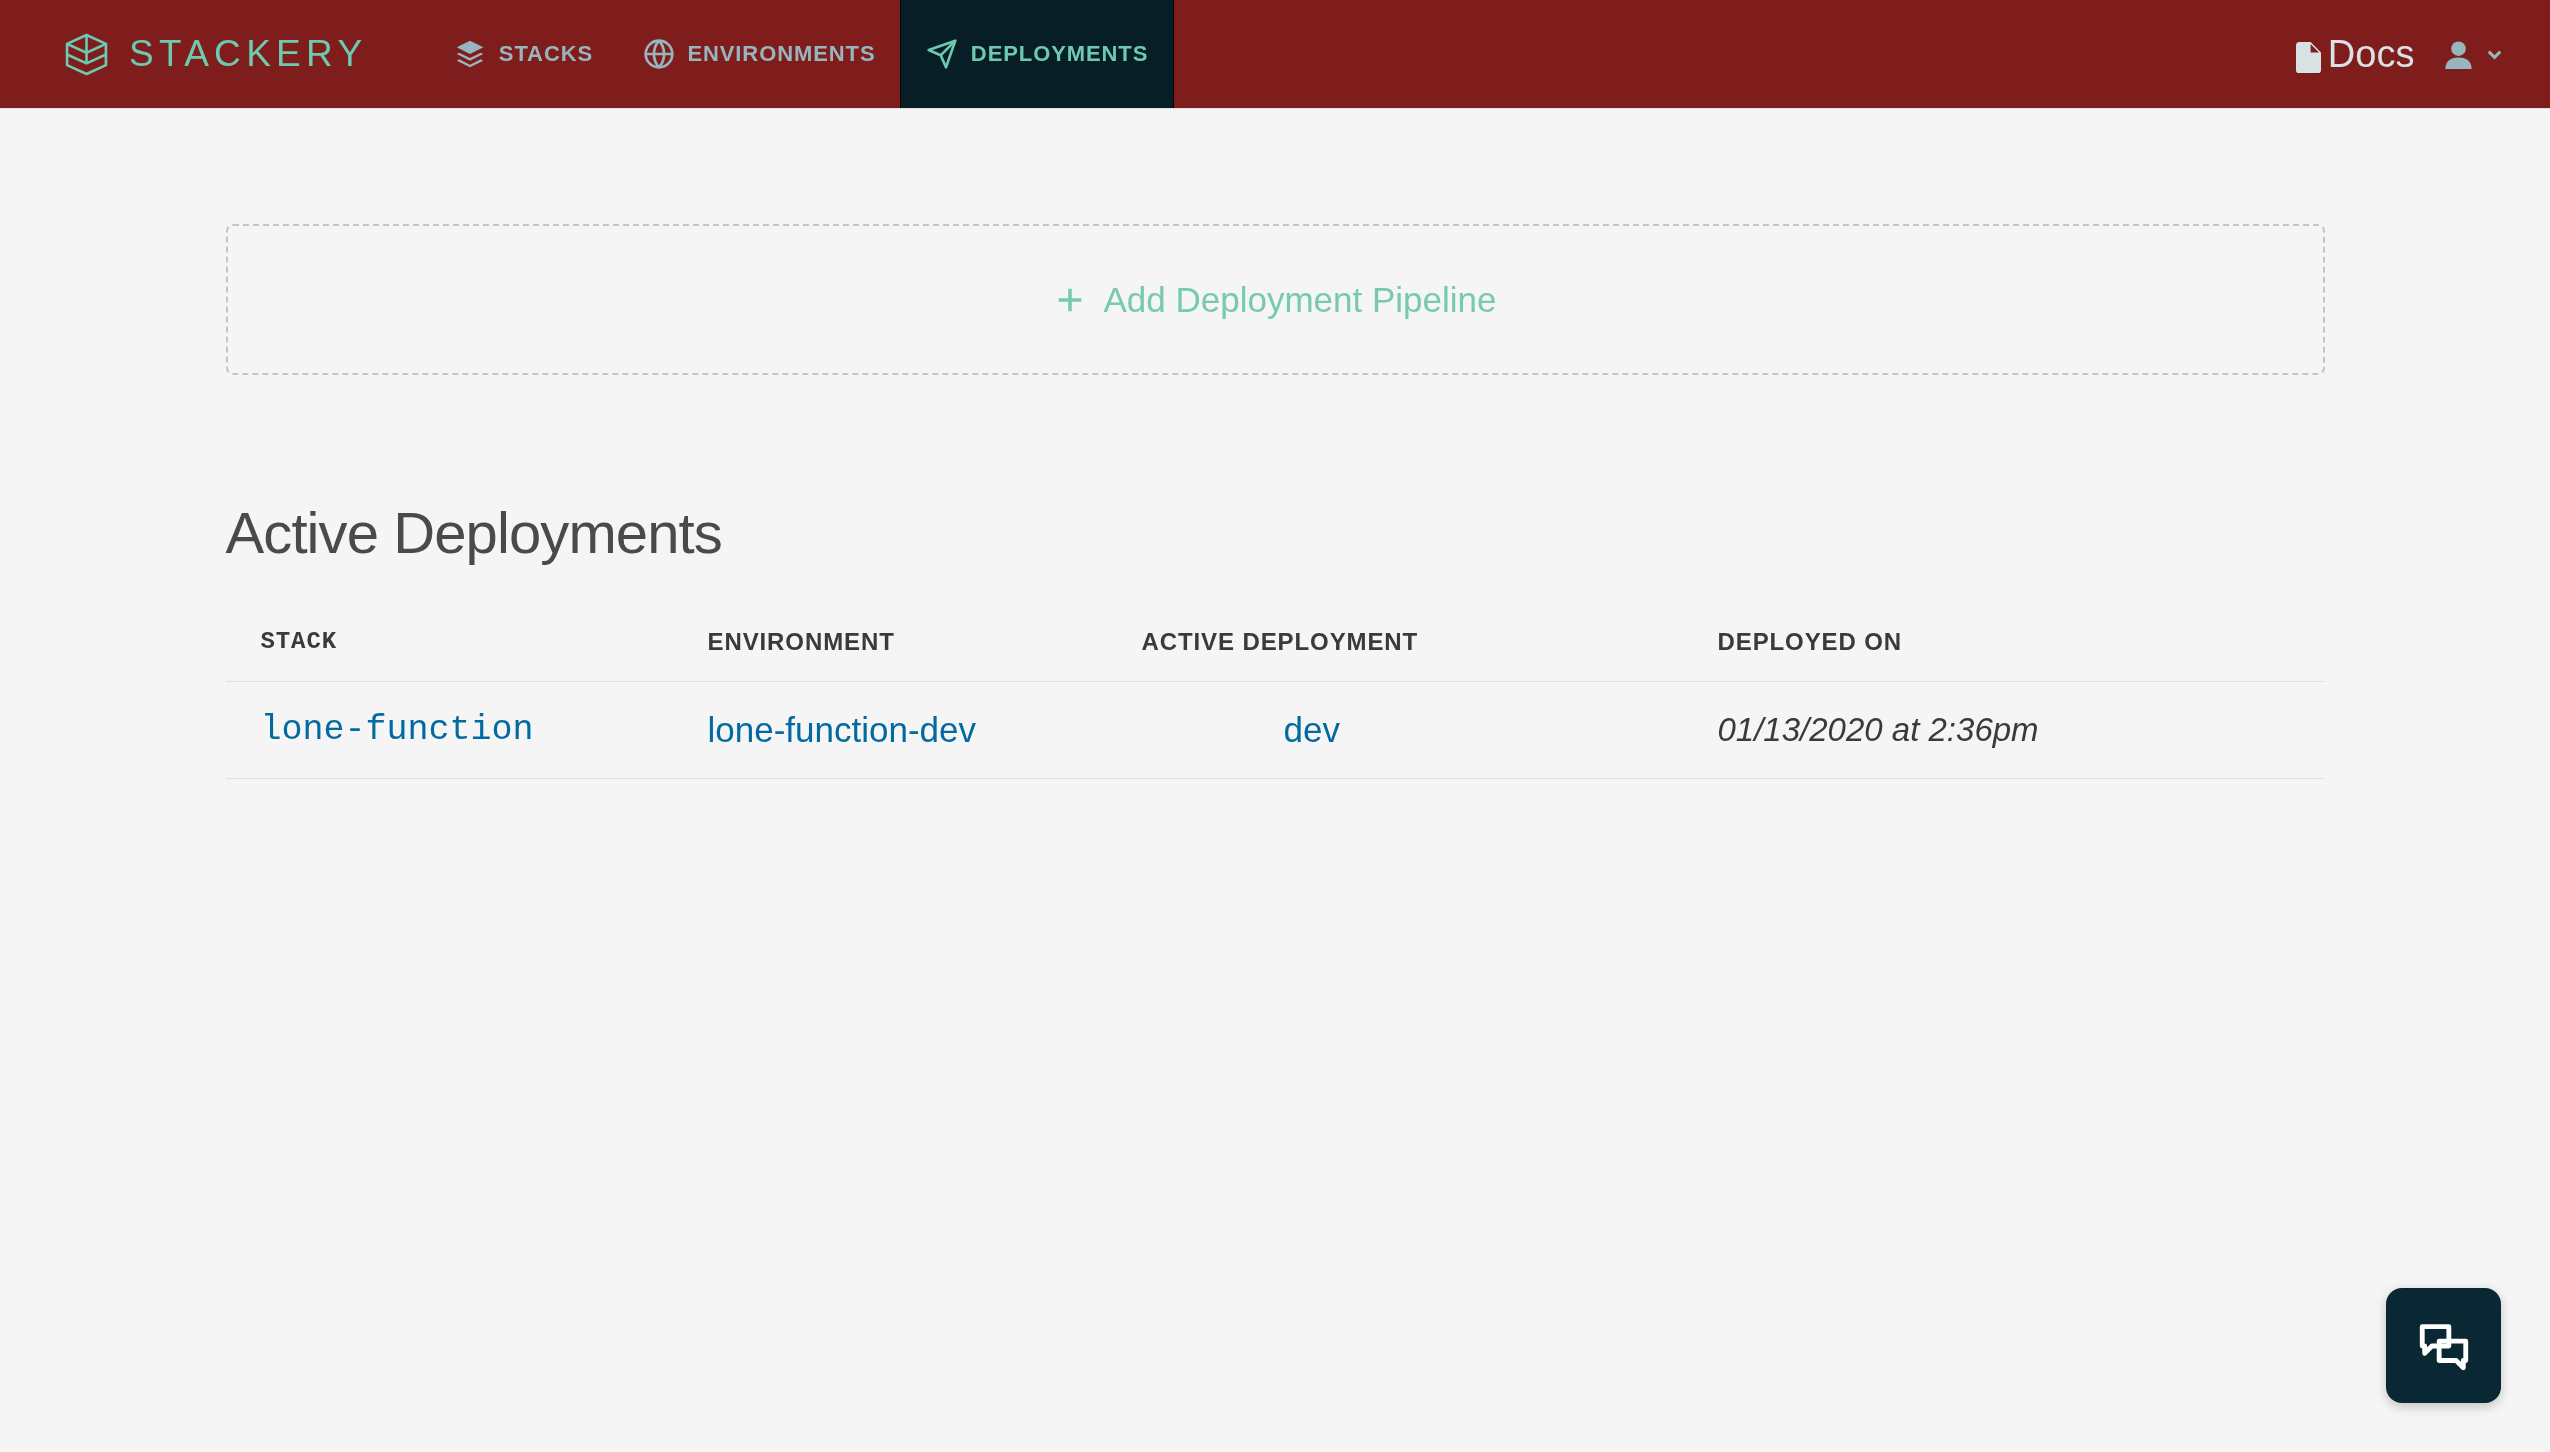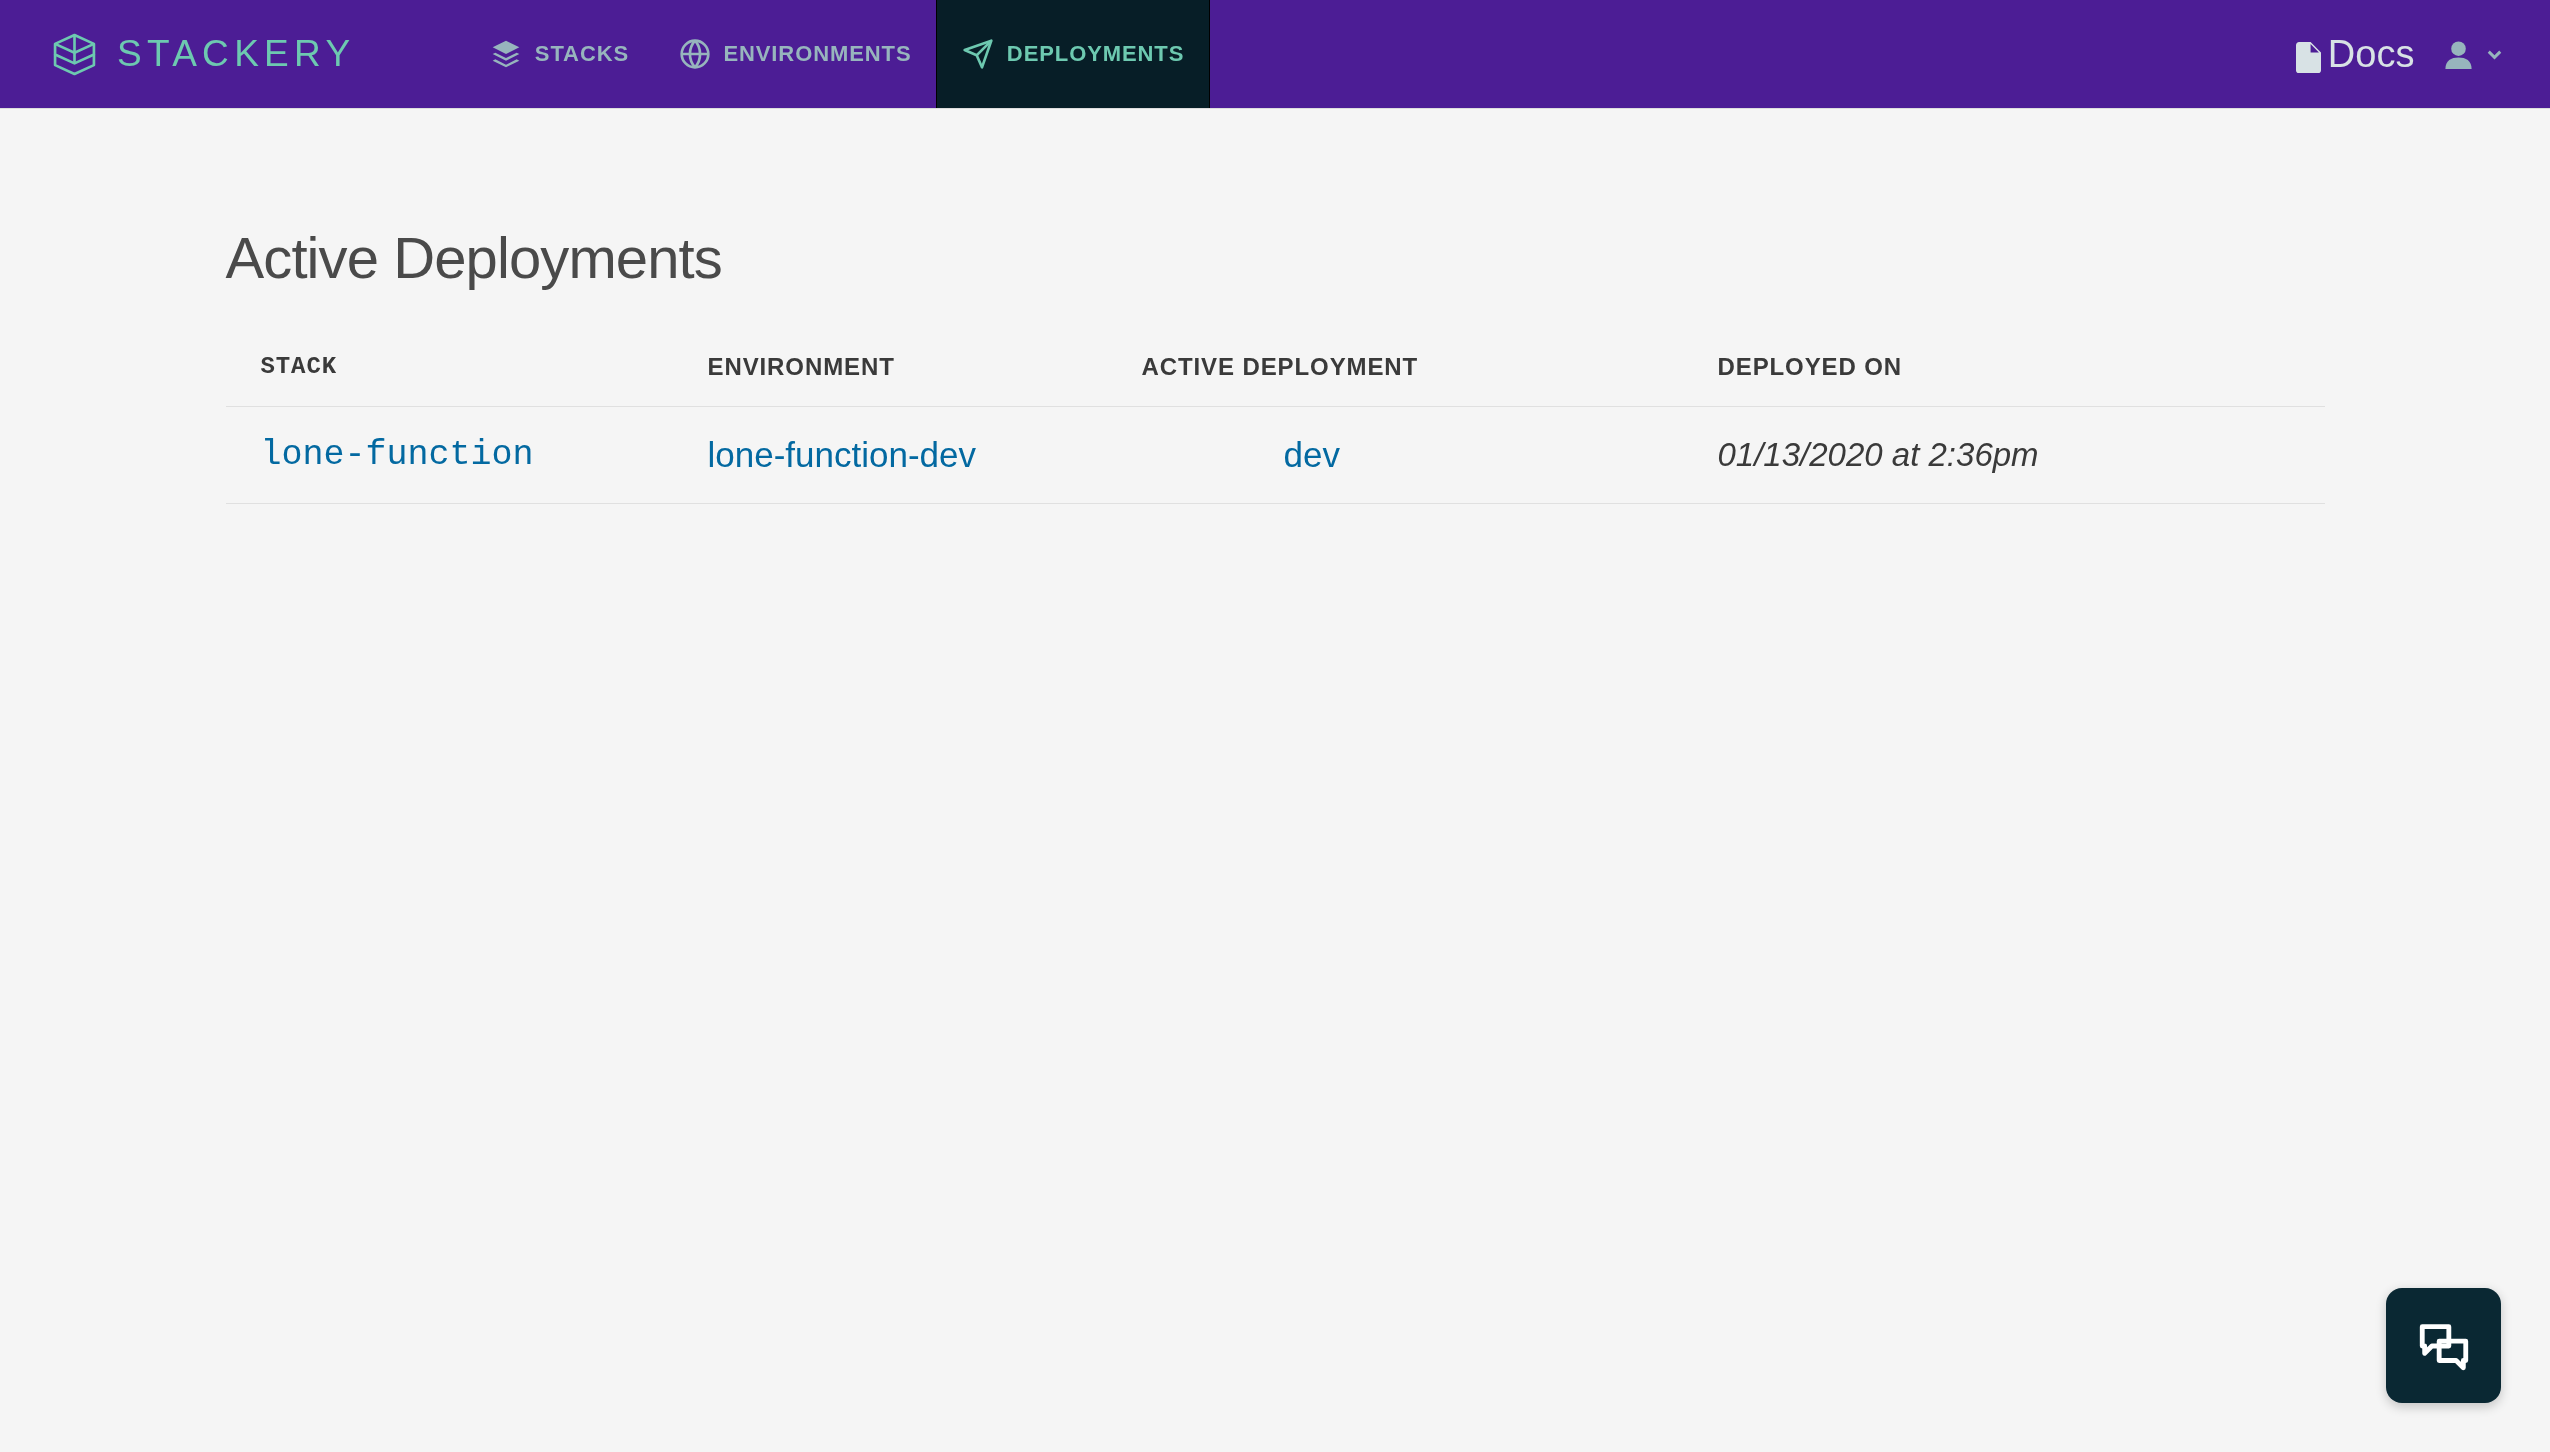--- a/index.html
+++ b/index.html
@@ -9,27 +9,26 @@
     }
     body {
       font-family: -apple-system, BlinkMacSystemFont, "Segoe UI", Helvetica, Arial, sans-serif;
       background: #f5f5f5;
       width: 2550px;
       height: 1452px;
       overflow: hidden;
       position: relative;
     }
     .header {
-      background: #4c1d95;
+      background: #7f1d1d;
       height: 109px;
       display: flex;
       align-items: center;
-      padding: 0 44px 0 48px;
+      padding: 0 44px 0 60px;
       border-bottom: 0.9px solid #ddd;
-      gap: 48px;
     }
     .logo-area {
       display: flex;
       align-items: center;
       gap: 16px;
       margin-right: 62px;
     }
     .logo-icon {
       width: 53px;
       height: 53px;
@@ -250,20 +249,28 @@
       <span class="chevron-icon">
         <svg viewBox="0 0 24 24" fill="none" stroke="#97b5bd" stroke-width="3">
           <path d="M6 9 L12 15 L18 9"></path>
         </svg>
       </span>
     </div>
   </div>
 </div>
 
 <div class="content">
+  <div class="add-pipeline-box">
+    <span class="plus-icon">
+      <svg viewBox="0 0 24 24" fill="none" stroke="#77c9b1" stroke-width="2.5">
+        <path d="M12 4 V20 M4 12 H20"></path>
+      </svg>
+    </span>
+    <span class="add-pipeline-text">Add Deployment Pipeline</span>
+  </div>
 
   <h1 class="page-title">Active Deployments</h1>
 
   <div class="deployments-table">
     <div class="table-header-row">
       <div class="th col-stack">STACK</div>
       <div class="th col-env">ENVIRONMENT</div>
       <div class="th col-active">ACTIVE DEPLOYMENT</div>
       <div class="th col-deployed">DEPLOYED ON</div>
     </div>

